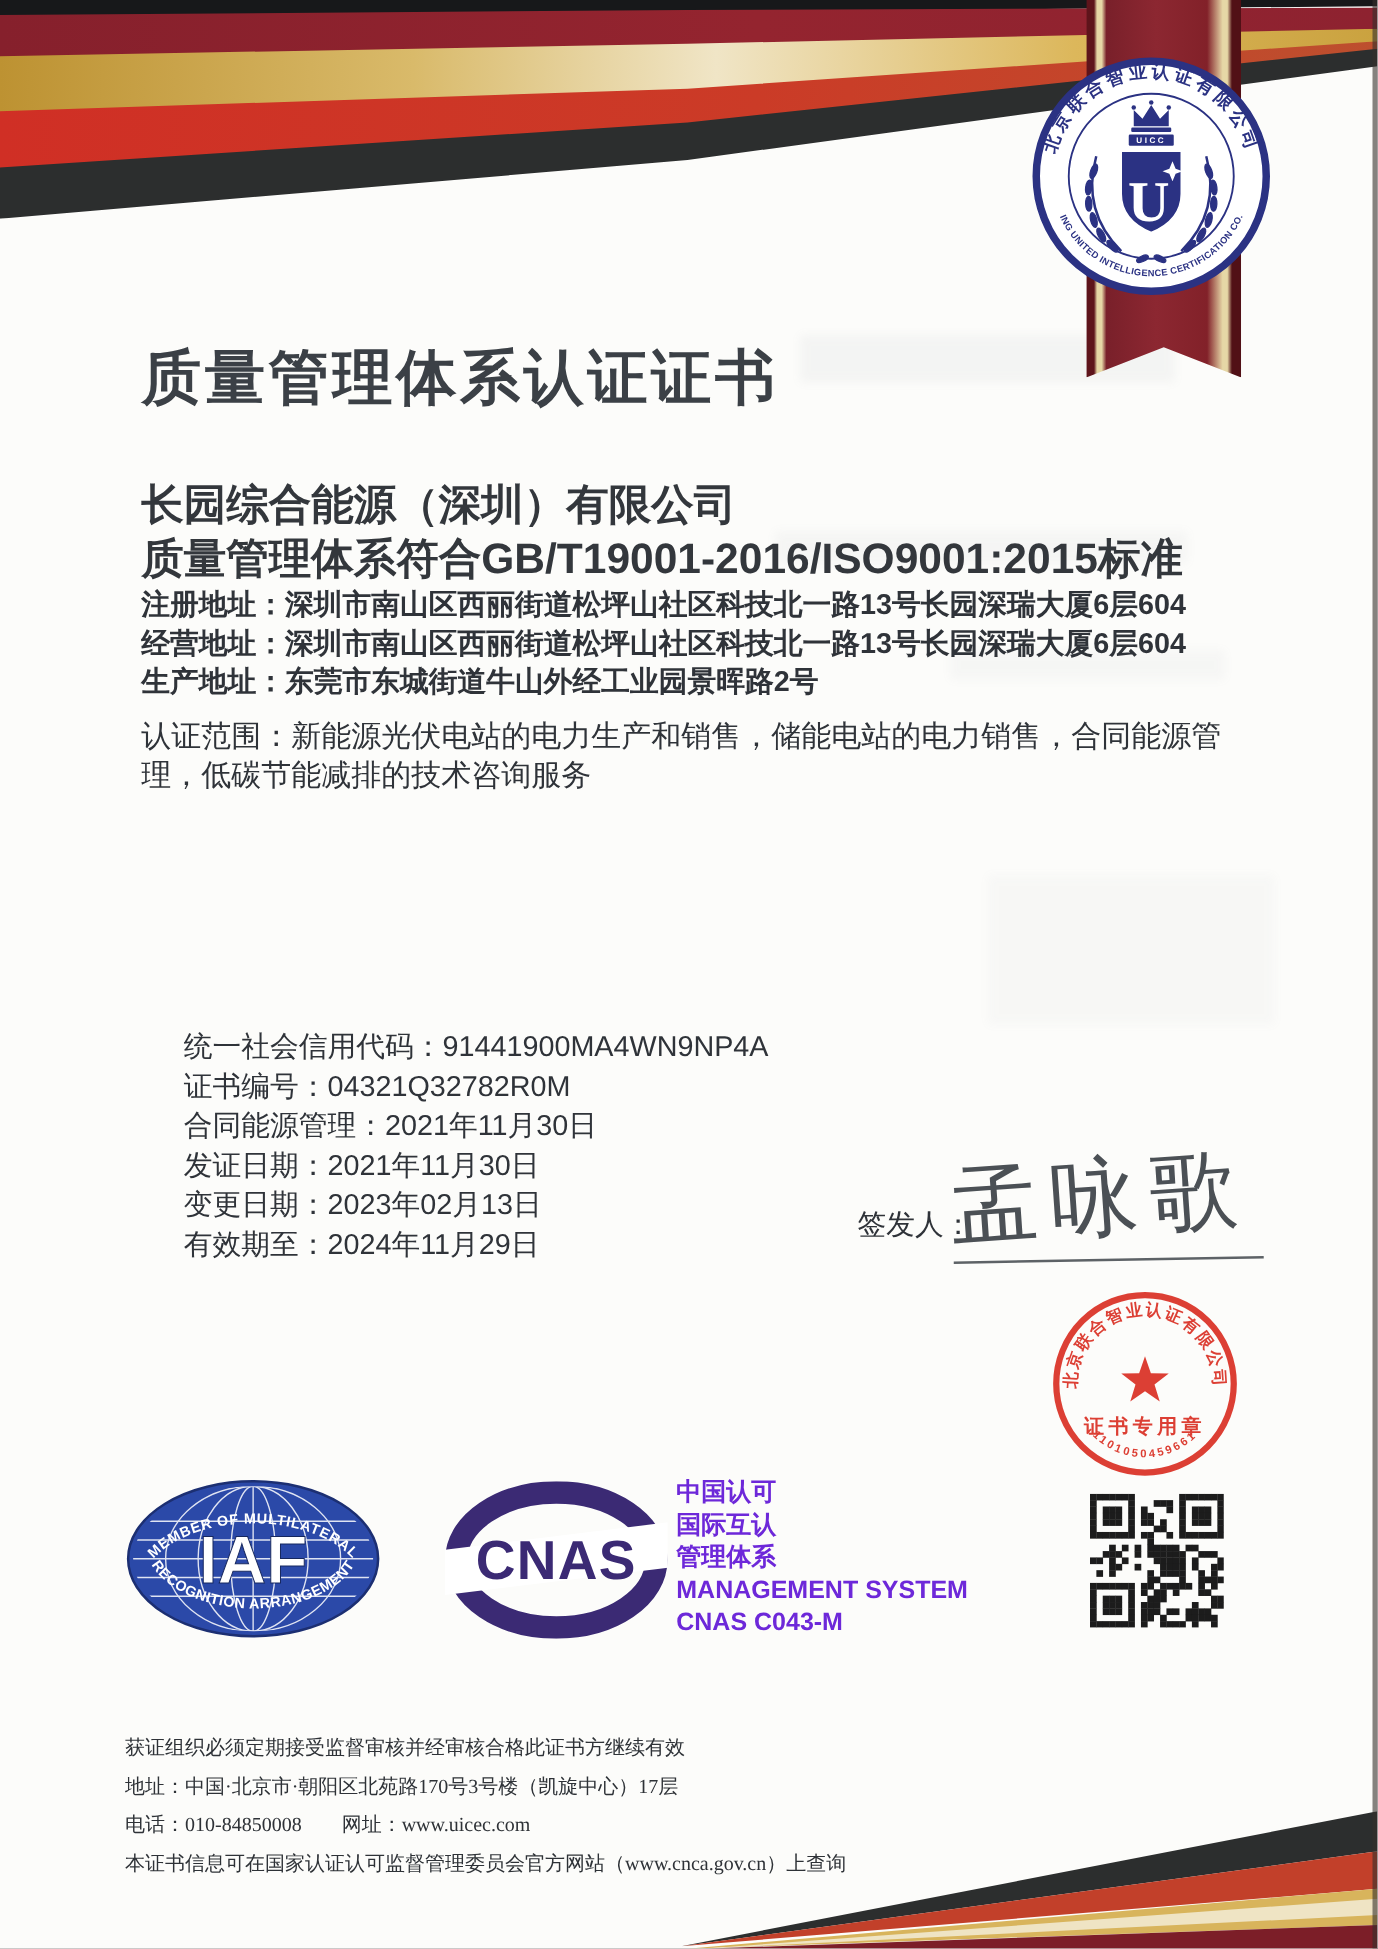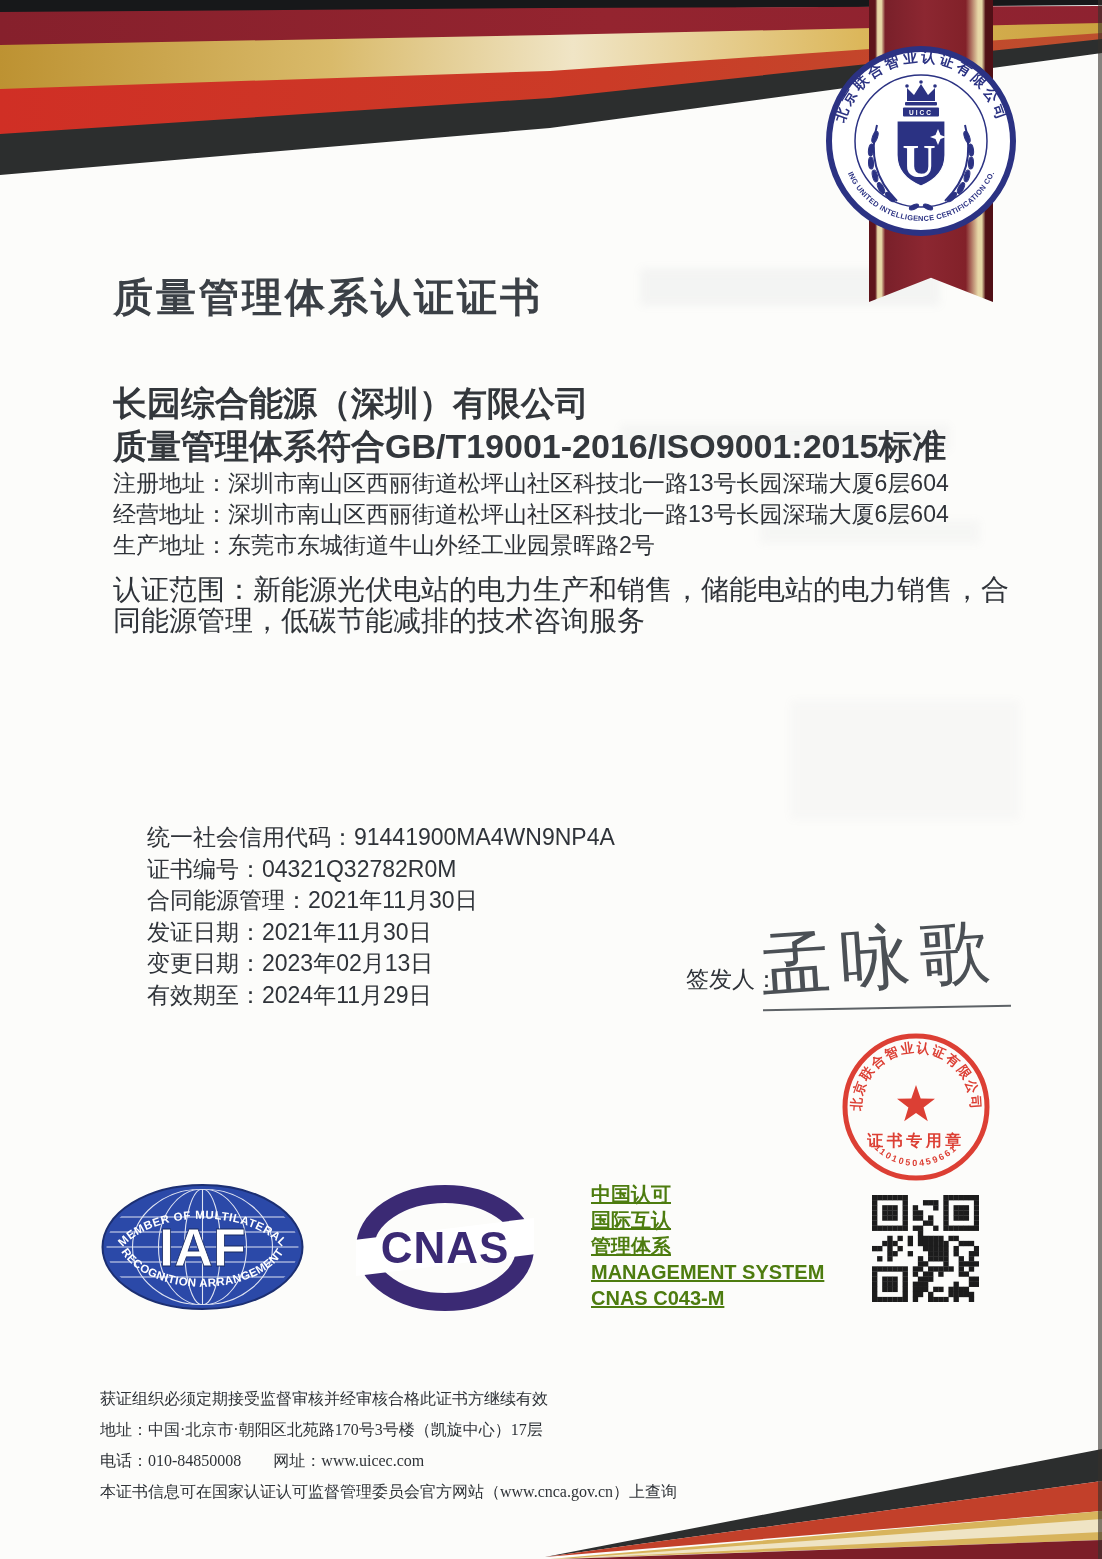--- a/index.html
+++ b/index.html
@@ -25,38 +25,38 @@
   .sb-maroon{background:#7c1e28;clip-path:polygon(562px 1559px,1102px 1540px,1102px 1559px);}
   .right-edge{left:1098px;top:0;width:4px;height:1559px;background:#35302c;opacity:.6;z-index:9;}
   
   .ribbon{
     left:869px;top:0;width:124px;height:302px;z-index:2;
     background:linear-gradient(90deg,#5e141b 0%,#5e141b 5%,#e6d7a6 7%,#e6d7a6 10%,#79202a 13%,#8c2731 45%,#822129 78%,#e6d7a6 88%,#e6d7a6 91%,#511016 94%,#511016 100%);
     clip-path:polygon(0 0,100% 0,100% 100%,50% 92%,0 100%);
   }
   .badge{left:821px;top:41px;width:200px;height:200px;z-index:3;}
   
-  .title{left:113px;top:270px;font-size:40px;font-weight:bold;color:#3b4046;letter-spacing:3px;z-index:4;}
+  .title{left:113px;top:270px;font-size:48px;font-weight:bold;color:#3b4046;letter-spacing:3px;z-index:4;}
   .company{left:113px;top:381px;font-size:34px;font-weight:bold;color:#33373c;white-space:nowrap;z-index:4;}
   .standard{left:113px;top:424px;font-size:34px;font-weight:bold;color:#33373c;white-space:nowrap;z-index:4;}
-  .addresses{left:113px;top:468px;font-size:23px;line-height:31px;font-weight:400;white-space:nowrap;z-index:4;}
-  .scope{left:113px;top:574px;width:905px;font-size:28px;line-height:31px;font-weight:500;z-index:4;}
+  .addresses{left:113px;top:468px;font-size:23px;line-height:31px;font-weight:700;white-space:nowrap;z-index:4;}
+  .scope{left:113px;top:574px;width:905px;font-size:24px;line-height:31px;font-weight:500;z-index:4;}
   .details{left:113px;top:822px;font-size:23px;line-height:31.5px;font-weight:500;z-index:4;margin-left:34px;}
   .issuer-label{left:686px;top:964px;font-size:23px;font-weight:500;z-index:4;}
   .signature{
     left:760px;top:912px;font-size:70px;color:#4b5055;z-index:4;
     font-family:"Liberation Serif","DejaVu Serif",serif;
     transform:rotate(-4deg);letter-spacing:10px;white-space:nowrap;
   }
   .sig-line{left:763px;top:1007px;width:248px;height:2px;background:#5d6266;transform:rotate(-1deg);z-index:4;}
   .stamp{left:836px;top:1027px;width:160px;height:160px;z-index:5;opacity:.92;mix-blend-mode:multiply;}
   .qr{left:872px;top:1195px;width:107px;height:107px;z-index:4;}
   .iaf{left:100px;top:1183px;width:205px;height:128px;z-index:4;}
   .cnas{left:356px;top:1185px;width:178px;height:126px;z-index:4;}
-  .accred{left:591px;top:1181px;font-size:20px;line-height:26px;font-weight:bold;color:#4d7c0f;z-index:4;text-decoration:underline;}
+  .accred{left:541px;top:1181px;font-size:20px;line-height:26px;font-weight:bold;color:#6d28d9;z-index:4;}
   .footer{
     left:100px;top:1362px;font-size:16px;line-height:31px;color:#2e3237;z-index:4;
     font-family:"Liberation Serif","DejaVu Serif",serif;white-space:nowrap;margin-top:21px;
   }
   
   .ghost{background:#8d939c;filter:blur(4px);z-index:1;}
   .g1{left:640px;top:268px;width:300px;height:38px;opacity:.07;}
   .g2{left:620px;top:425px;width:330px;height:26px;opacity:.06;}
   .g3{left:760px;top:520px;width:220px;height:24px;opacity:.05;}
   .g4{left:790px;top:700px;width:230px;height:120px;opacity:.04;}

